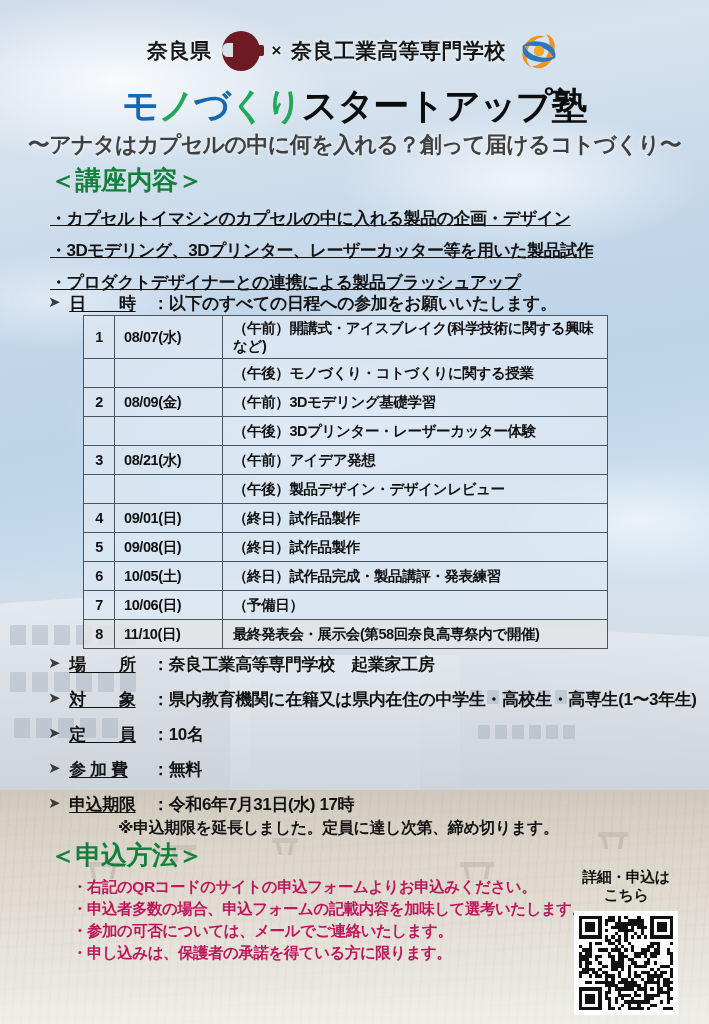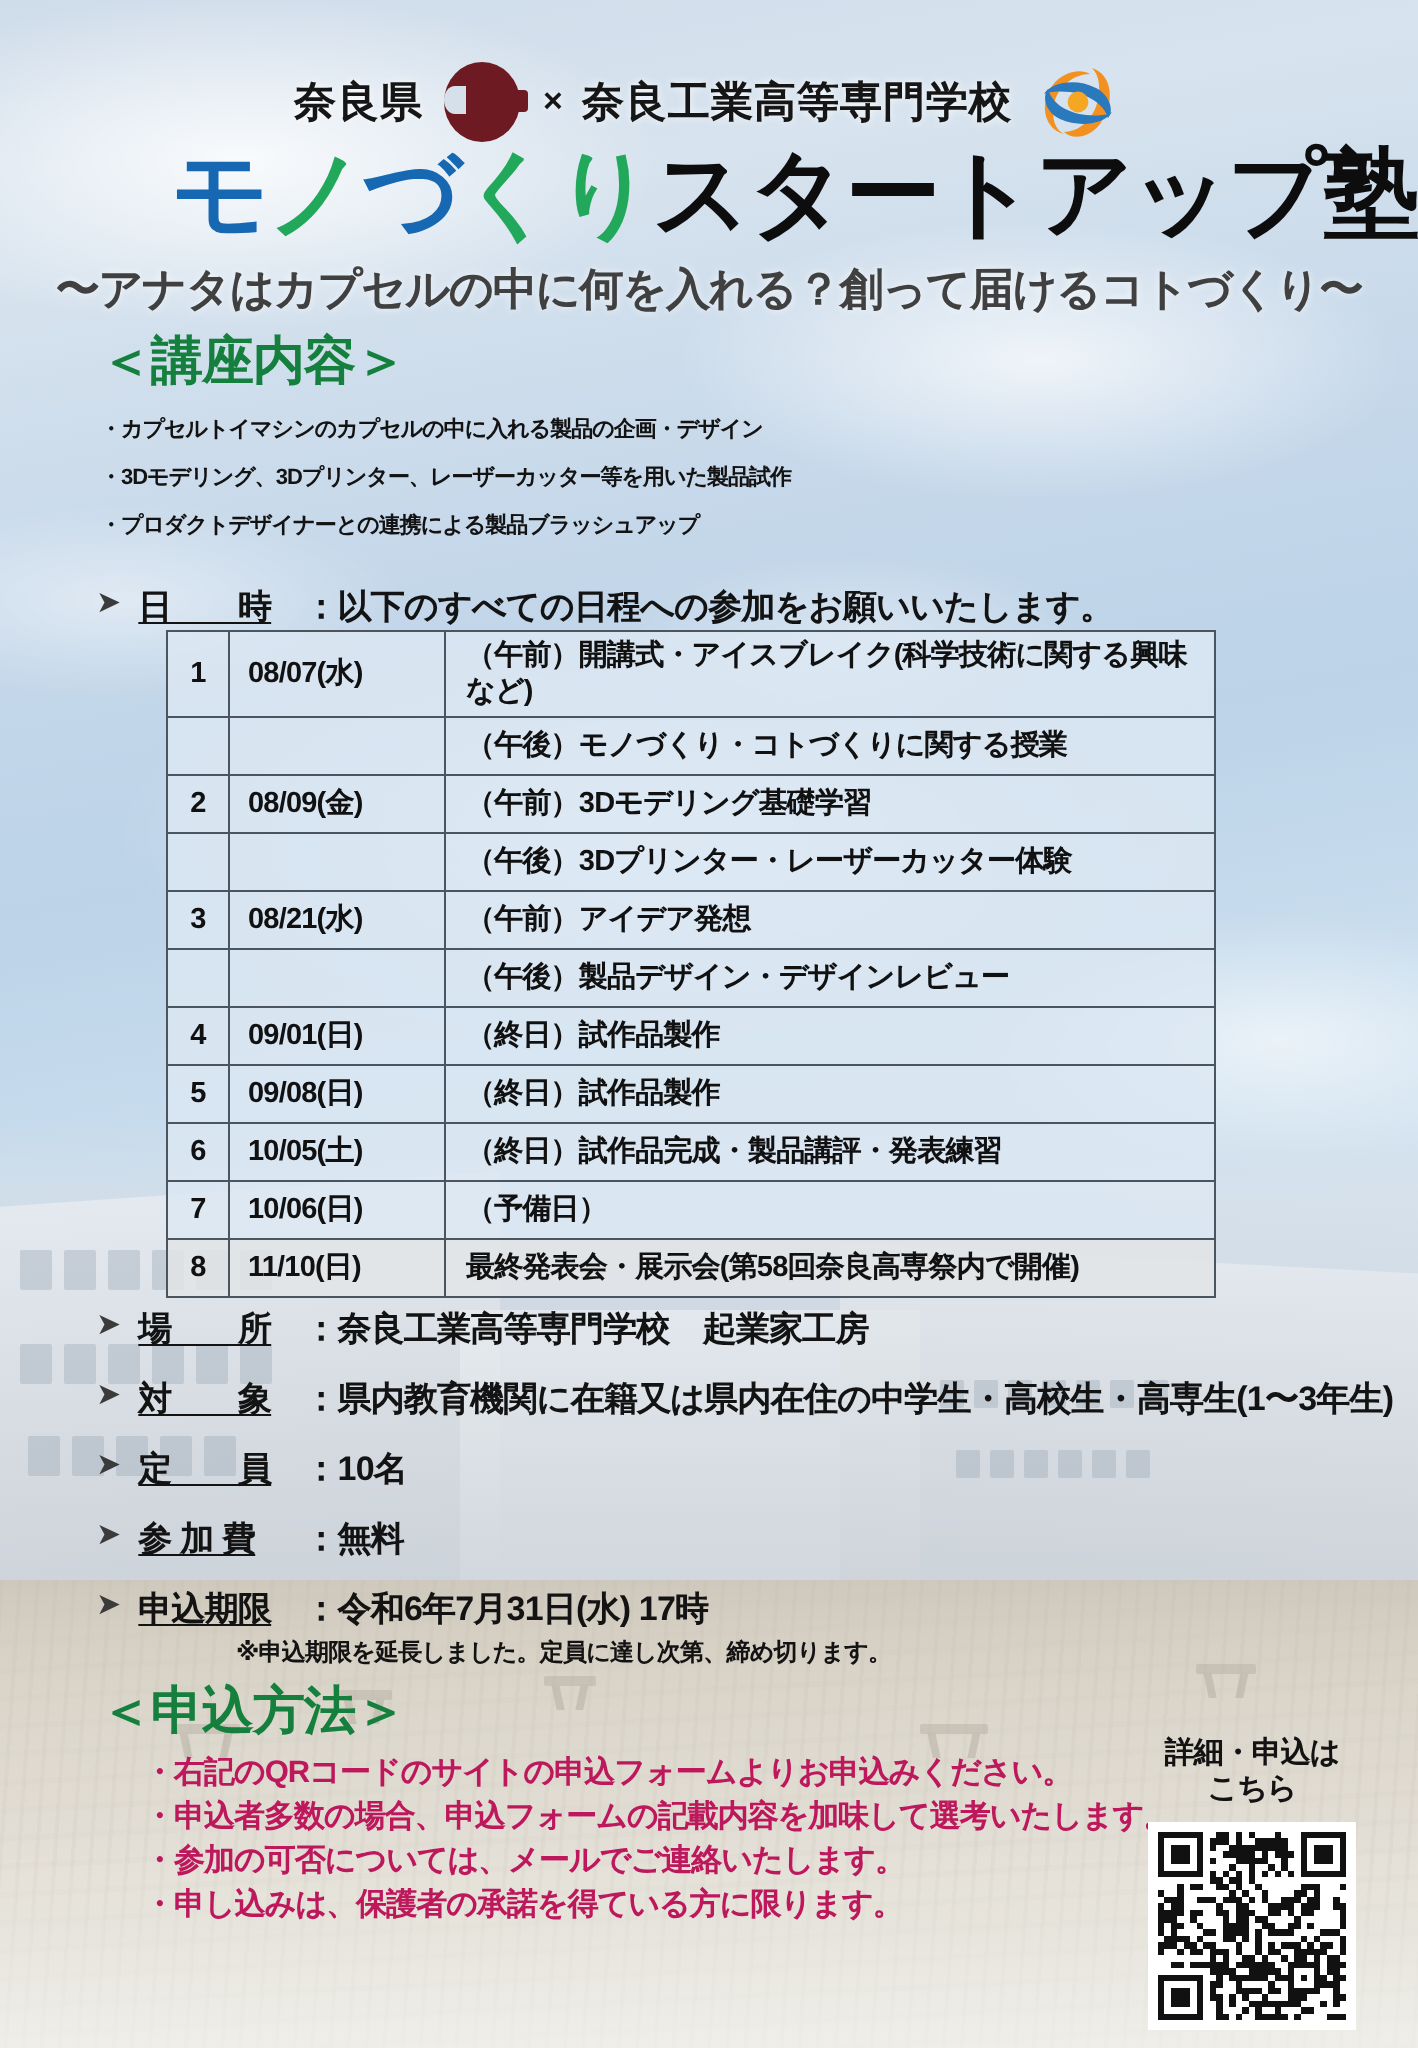--- a/index.html
+++ b/index.html
@@ -96,40 +96,40 @@
   }
   .nara-logo .tab{
     position:absolute;left:34px;top:15px;width:10px;height:11px;background:#6d1a22;border-radius:2px;
   }
   .times{font-size:17px;font-weight:bold;padding:0 2px;}
   .kosen-logo{position:relative;width:46px;height:40px;flex:0 0 auto;margin-left:3px;}
   .kosen-logo svg{display:block;}
 
   
   .title{
-    position:absolute;top:74px;left:0;width:709px;text-align:right;
-    font-size:48px;font-weight:bold;line-height:1;letter-spacing:-1px;
+    position:absolute;top:88px;left:0;width:709px;text-align:center;
+    font-size:36px;font-weight:bold;line-height:1;letter-spacing:-1px;
     white-space:nowrap;
   }
   .title .t-blue{color:#1668b3;}
   .title .t-green{color:#22a85a;}
   .title .t-black{color:#0d0d0d;}
 
   .subtitle{
     position:absolute;top:130px;left:0;width:709px;text-align:center;
     font-size:22px;font-weight:bold;color:#404040;letter-spacing:-.6px;
     text-shadow:0 0 4px rgba(255,255,255,.7);
     white-space:nowrap;
   }
 
   
   .sec-head{font-size:26px;font-weight:bold;color:#15803d;letter-spacing:-.5px;}
 
   .kouza{position:absolute;top:163px;left:50px;}
-  .kouza .b{font-size:11px;font-weight:bold;color:#131313;letter-spacing:-.5px;margin-top:9px;white-space:nowrap;}
+  .kouza .b{font-size:17px;font-weight:bold;color:#131313;letter-spacing:-.5px;margin-top:9px;white-space:nowrap;text-decoration:underline;}
 
   
   .arrow-row{display:flex;align-items:flex-start;gap:9px;font-size:17px;font-weight:bold;color:#131313;letter-spacing:-.4px;white-space:nowrap;}
   .arrow{color:#3b3b3b;font-size:15px;line-height:1.35;flex:0 0 auto;}
   .lbl{text-decoration:underline;text-underline-offset:2px;flex:0 0 auto;}
   .lbl.w4{display:inline-block;width:74px;}
   .lbl.w5{display:inline-block;width:74px;}
 
   .datehead{position:absolute;top:292px;left:48px;}
 
@@ -144,21 +144,21 @@
     border:1px solid #4a5560;
     padding:3px 6px;height:22px;line-height:1.25;
     background:rgba(219,231,243,.55);
   }
   .sched td.num{width:26px;text-align:center;padding:3px 2px;}
   .sched td.date{width:92px;text-align:left;padding-left:9px;}
   .sched td.desc{text-align:left;padding-left:10px;}
   .sched tr.last td{background:rgba(228,228,226,.62);}
 
   .details{position:absolute;top:653px;left:48px;display:flex;flex-direction:column;gap:12px;}
-  .note-sub{font-size:12px;font-weight:bold;color:#131313;letter-spacing:-.4px;margin-left:70px;margin-top:2px;white-space:nowrap;}
+  .note-sub{font-size:16px;font-weight:bold;color:#131313;letter-spacing:-.4px;margin-left:70px;margin-top:2px;white-space:nowrap;}
 
   .apply{position:absolute;top:838px;left:50px;}
   .apply .list{margin-top:3px;margin-left:22px;}
   .apply .list div{font-size:15.5px;font-weight:bold;color:#be185d;letter-spacing:-.5px;line-height:1.42;white-space:nowrap;}
 
   .contact{position:absolute;top:950px;left:50px;}
   .contact .line{font-size:16.5px;font-weight:bold;color:#121212;letter-spacing:-.4px;line-height:1.33;white-space:nowrap;}
 
   
   .qrblock{position:absolute;top:868px;left:566px;width:120px;text-align:center;}

